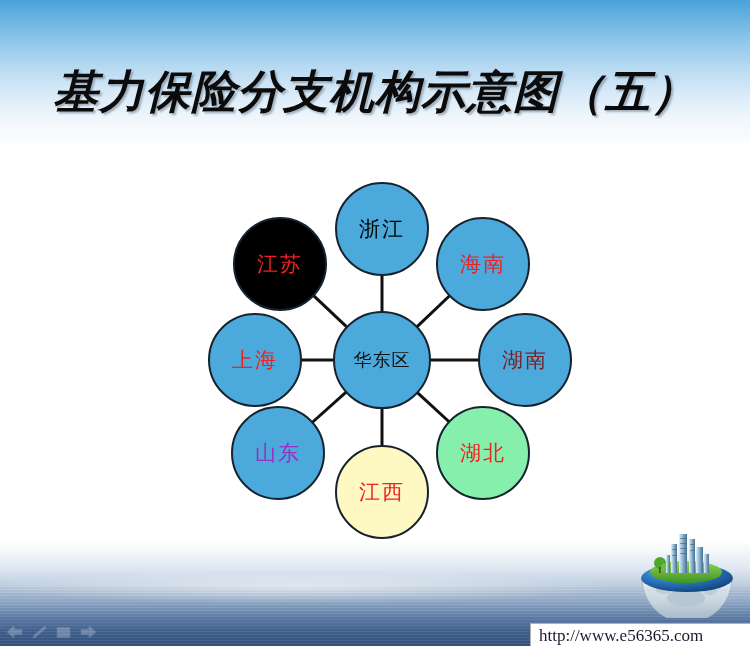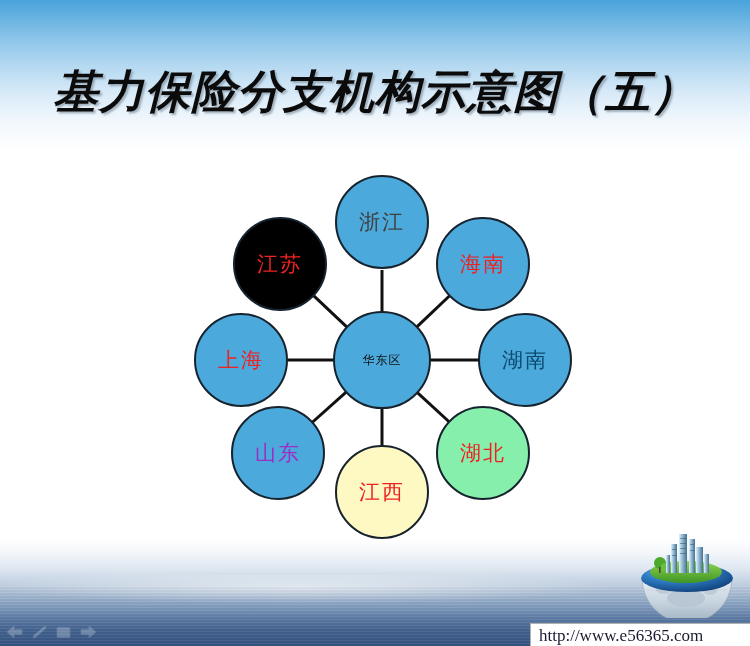--- a/index.html
+++ b/index.html
@@ -110,21 +110,21 @@
     line-height: 1;
     user-select: none;
   }
   .node.satellite {
     width: 94px; height: 94px;
     font-size: 21px;
     letter-spacing: 2px;
   }
   .node.center {
     width: 98px; height: 98px;
-    font-size: 12px;
+    font-size: 18px;
     letter-spacing: 1px;
     color: #111111;
   }
 
   
   .globe {
     position: absolute;
     left: 634px; top: 528px;
     width: 106px; height: 90px;
   }
@@ -178,39 +178,39 @@
         <line x1="202" y1="143" x2="202" y2="100" stroke="#111111" stroke-width="3"></line>
         <line x1="236.0665509918815" y1="157.61991192850866" x2="270.3830894758581" y2="125.00221198334278" stroke="#111111" stroke-width="3"></line>
         <line x1="249" y1="190" x2="300" y2="190" stroke="#111111" stroke-width="3"></line>
         <line x1="236.57510872341655" y1="221.83648625027465" x2="269.8961724988565" y2="252.51825784548174" stroke="#111111" stroke-width="3"></line>
         <line x1="202" y1="237" x2="202" y2="277" stroke="#111111" stroke-width="3"></line>
         <line x1="166.96484903362654" y1="221.32950999877627" x2="131.54429347844268" y2="253.00366063946953" stroke="#111111" stroke-width="3"></line>
         <line x1="155" y1="190" x2="106" y2="190" stroke="#111111" stroke-width="3"></line>
         <line x1="167.77460034343827" y1="157.7878591467654" x2="132.76899967117612" y2="124.84141145522459" stroke="#111111" stroke-width="3"></line>
       </svg>
     <div id="node-layer">
-        <div class="node satellite" style="left: 155px; top: 5px; width: 94px; height: 94px; background: rgb(75, 169, 219); border-color: rgb(22, 35, 46); color: #404040;">
+        <div class="node satellite" style="left: 155px; top: 12px; width: 94px; height: 94px; background: rgb(75, 169, 219); border-color: rgb(22, 35, 46); color: #000000;">
           <span>浙江</span>
         </div>
         <div class="node satellite" style="left: 256px; top: 47px; width: 94px; height: 94px; background: rgb(75, 169, 219); border-color: rgb(22, 35, 46); color: rgb(238, 34, 34);">
           <span>海南</span>
         </div>
-        <div class="node satellite" style="left: 298px; top: 143px; width: 94px; height: 94px; background: rgb(75, 169, 219); border-color: rgb(22, 35, 46); color: #0c4a6e;">
+        <div class="node satellite" style="left: 298px; top: 143px; width: 94px; height: 94px; background: rgb(75, 169, 219); border-color: rgb(22, 35, 46); color: #7f1d1d;">
           <span>湖南</span>
         </div>
         <div class="node satellite" style="left: 256px; top: 236px; width: 94px; height: 94px; background: #86efac; border-color: rgb(22, 35, 46); color: rgb(238, 34, 34);">
           <span>湖北</span>
         </div>
         <div class="node satellite" style="left: 155px; top: 275px; width: 94px; height: 94px; background: #fef9c3; border-color: rgb(22, 35, 46); color: rgb(238, 34, 34);">
           <span>江西</span>
         </div>
         <div class="node satellite" style="left: 51px; top: 236px; width: 94px; height: 94px; background: rgb(75, 169, 219); border-color: rgb(22, 35, 46); color: rgb(155, 47, 196);">
           <span>山东</span>
         </div>
-        <div class="node satellite" style="left: 14px; top: 143px; width: 94px; height: 94px; background: rgb(75, 169, 219); border-color: rgb(22, 35, 46); color: rgb(238, 34, 34);">
+        <div class="node satellite" style="left: 28px; top: 143px; width: 94px; height: 94px; background: rgb(75, 169, 219); border-color: rgb(22, 35, 46); color: rgb(238, 34, 34);">
           <span>上海</span>
         </div>
         <div class="node satellite" style="left: 53px; top: 47px; width: 94px; height: 94px; background: #000000; border-color: rgb(22, 35, 46); color: rgb(238, 34, 34);">
           <span>江苏</span>
         </div>
         <div class="node center" style="left: 153px; top: 141px; width: 98px; height: 98px; background: rgb(75, 169, 219); border-color: rgb(22, 35, 46); color: rgb(17, 17, 17);">
           <span>华东区</span>
         </div>
       </div>
   </div>

